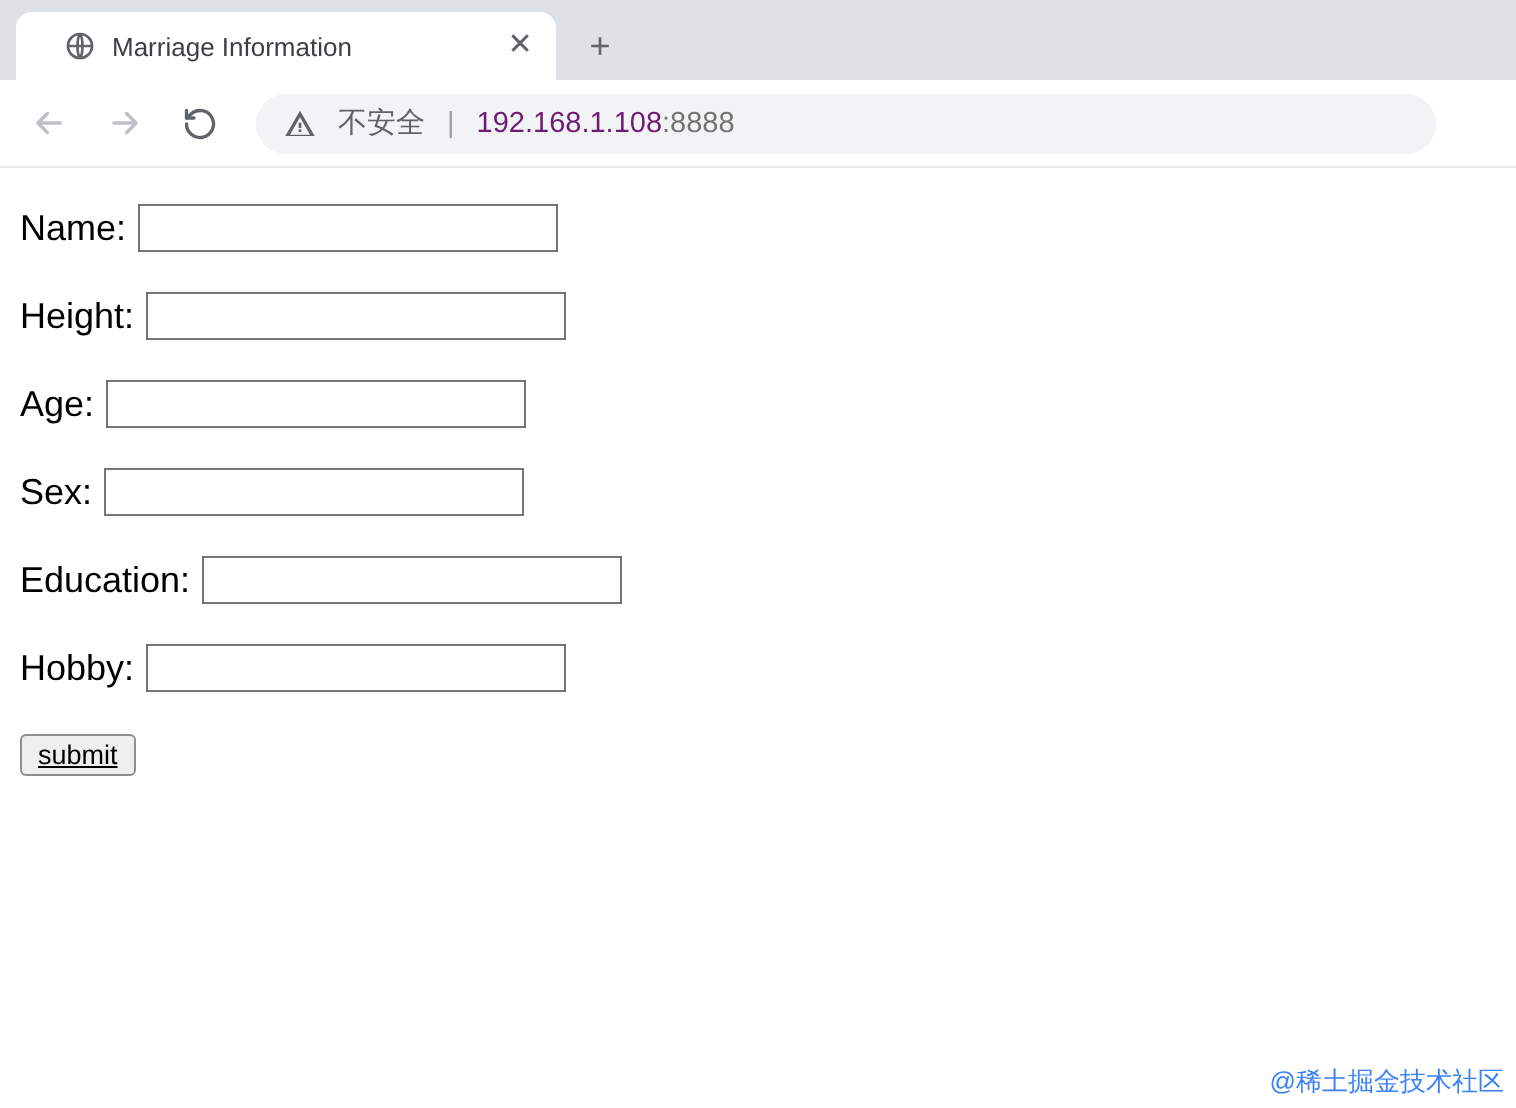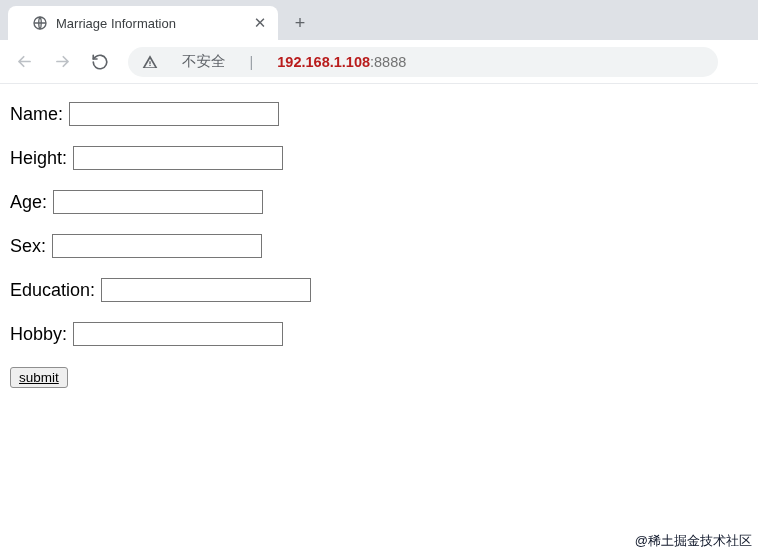--- a/index.html
+++ b/index.html
@@ -72,31 +72,31 @@
     }
     .nav-btn.disabled { color: #bdc1c6; }
     .address-bar {
       flex: 1;
       background: #f1f3f4;
       height: 30px;
       border-radius: 15px;
       display: flex;
       align-items: center;
       padding: 0 14px;
-      gap: 24px;
+      gap: 11px;
       font-size: 14.5px;
       color: #202124;
       margin-left: 6px;
       max-width: 590px;
       text-align: right;
     }
     .warn-icon { color: #5f6368; display: flex; align-items: center; }
     .sec-text { color: #5f6368; }
     .divider { color: #9aa0a6; }
-    .url-host { color: #b91c1c; font-weight: bold; }
+    .url-host { color: #701a75; }
     .url-port { color: #737373; }
 
     
     .page {
       padding: 18px 10px;
       font-size: 18px;
       color: #000;
     }
     .page h2 {
       font-size: 22px;
@@ -127,21 +127,21 @@
       border-radius: 3px;
       cursor: pointer;
       text-decoration: underline;
     }
 
     .watermark {
       position: absolute;
       right: 6px;
       bottom: 4px;
       font-size: 13px;
-      color: #0f172a;
+      color: #3b82f6;
     }
   </style>
 </head>
 <body>
 
 <div class="browser-chrome">
   <div class="tab-bar">
     <div class="tab">
       <span class="globe-icon">
         <svg viewBox="0 0 24 24" width="16" height="16" fill="none" stroke="#5f6368" stroke-width="2">

